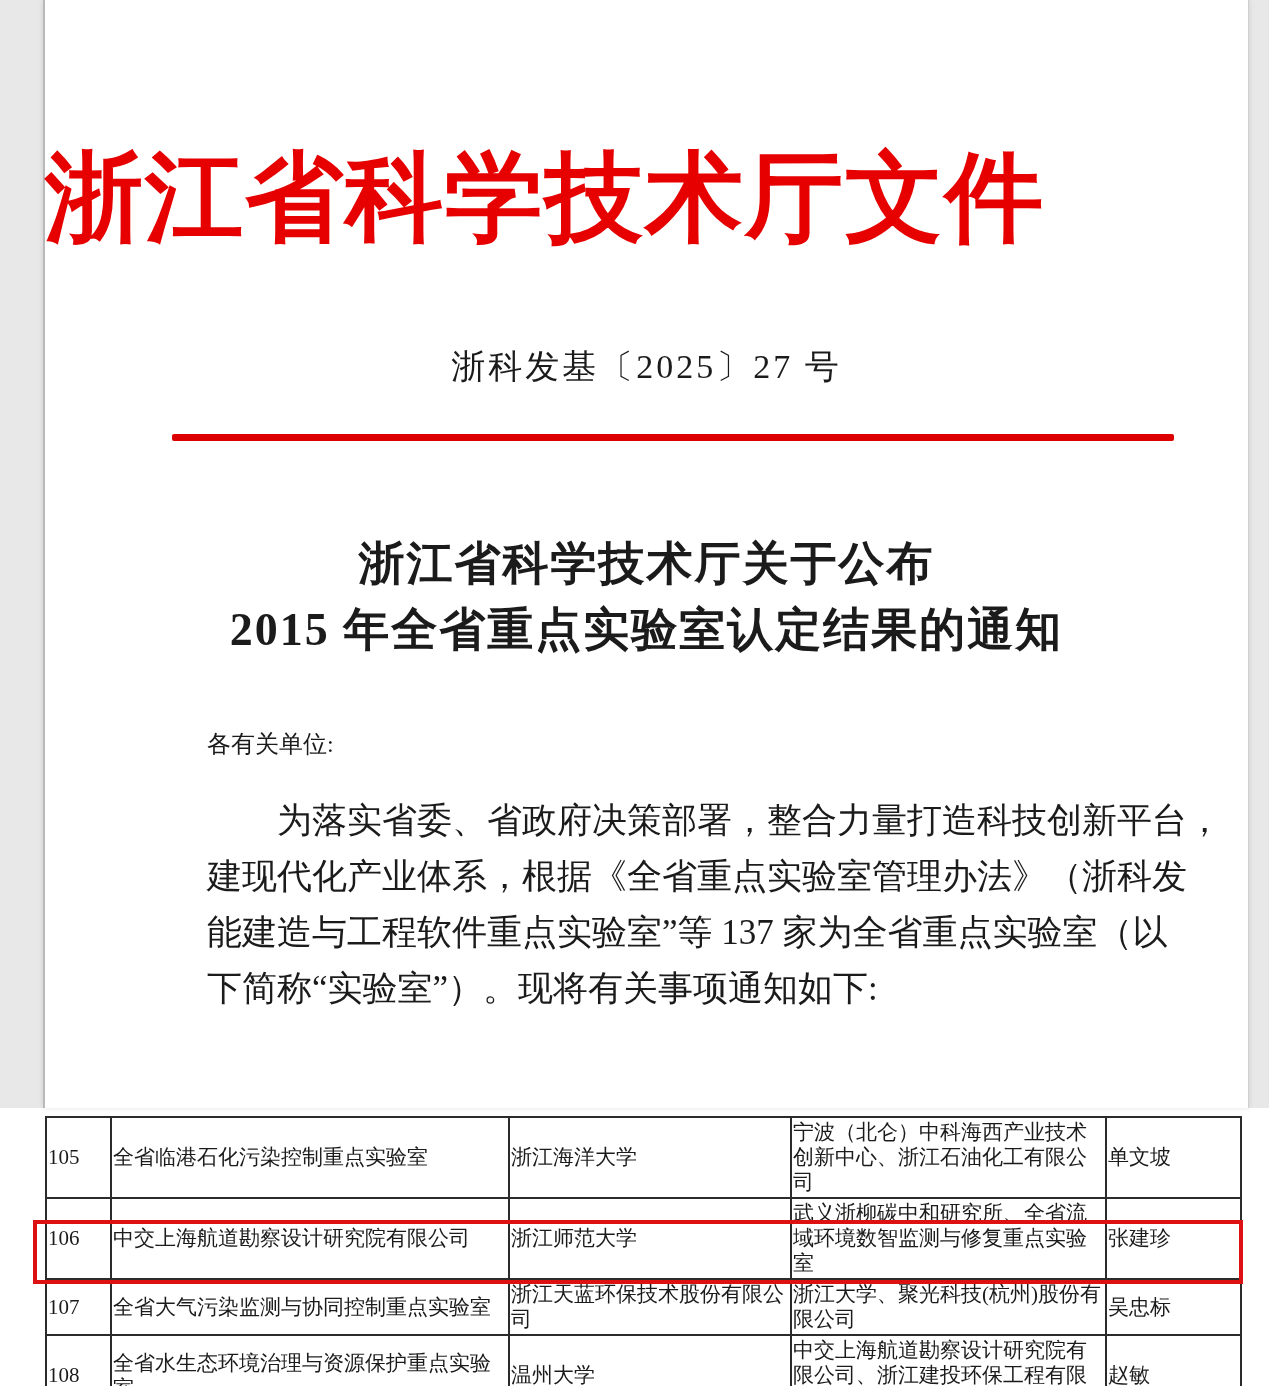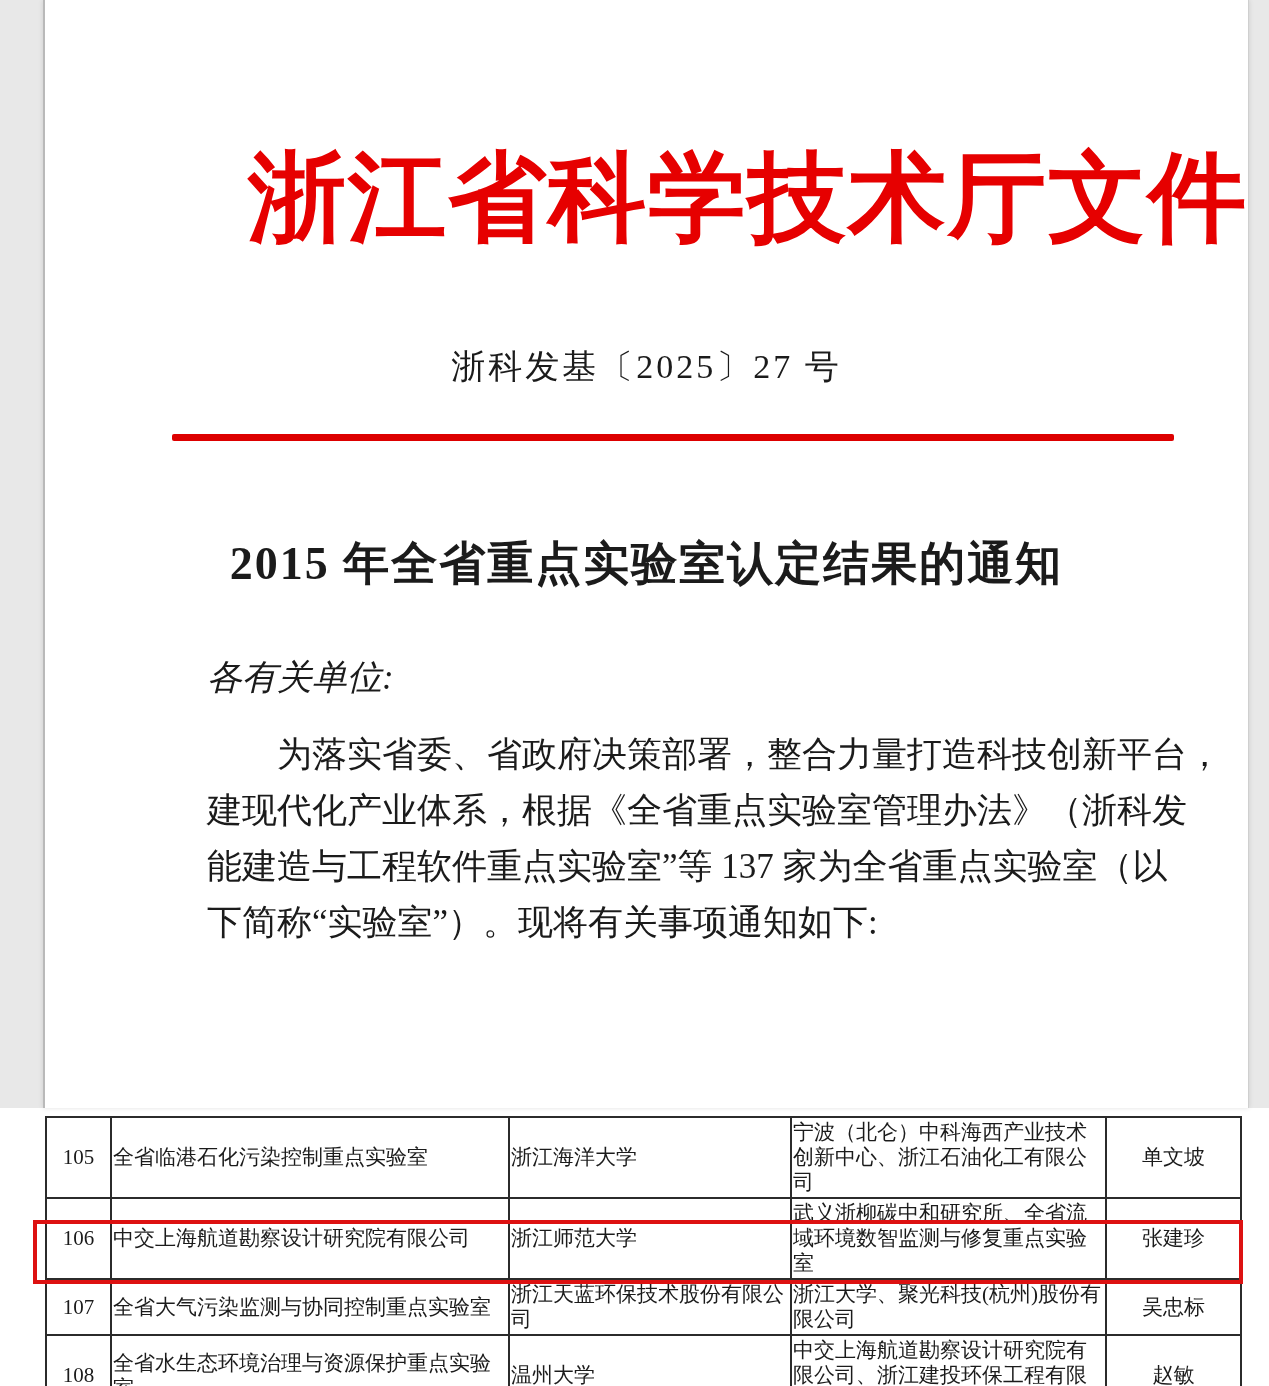--- a/index.html
+++ b/index.html
@@ -20,21 +20,21 @@
   .doc-page {
     position: absolute; left: 43px; top: 0;
     width: 1203px; height: 1108px;
     background: var(--page-bg, #ffffff);
     border-left: 2px solid #b9b9b9;
     border-right: 1px solid #cfcfcf;
     box-shadow: 0 0 5px rgba(0,0,0,0.12);
   }
   .agency-title {
     margin-top: 146px;
-    text-align: right;
+    text-align: left;
     font-size: 98px;
     font-weight: bold;
     line-height: 1.08;
     letter-spacing: 2px;
     color: var(--title-red, #e60000);
     white-space: nowrap;
   }
   .doc-number {
     margin-top: 92px;
     text-align: center;
@@ -50,23 +50,22 @@
   .notice-title {
     margin-top: 90px;
     text-align: center;
     font-weight: bold;
     font-size: 46px;
     line-height: 66px;
     letter-spacing: 2px;
   }
   .salutation {
     margin: 56px 16px 0 162px;
-    font-size: 35px;
+    font-size: 24px;
     line-height: 50px;
-    font-style: italic;
   }
   .body-para {
     margin: 10px 110px 0 162px;
     font-size: 35px;
     line-height: 56px;
   }
   .body-line { white-space: nowrap; }
   .body-line.first { text-indent: 70px; margin-top: 24px; }
 
   
@@ -83,21 +82,21 @@
     font-size: 21px;
   }
   table.labs td {
     border: 2px solid #2b2b2b;
     padding: 2px 1px;
     height: 50px;
     line-height: 25px;
     vertical-align: middle;
     overflow: hidden;
   }
-  td.c-no, td.c-director { text-align: center; }
+  td.c-no, td.c-director { text-align: left; }
   .highlight-box {
     position: absolute;
     left: 33px; top: 104px;
     width: 1210px; height: 64px;
     box-sizing: border-box;
     border: 4px solid var(--highlight-red, #dd1111);
     pointer-events: none;
   }
 </style>
 </head>
@@ -106,20 +105,21 @@
 <div class="top-section">
   <div class="doc-page">
 
     <div class="agency-title">浙江省科学技术厅文件</div>
 
     <div class="doc-number">浙科发基〔2025〕27 号</div>
 
     <div class="red-rule"></div>
 
     <div class="notice-title">
+      <div>浙江省科学技术厅关于公布</div>
       <div>2015 年全省重点实验室认定结果的通知</div>
     </div>
 
     <div class="salutation">各有关单位:</div>
 
     <div class="body-para">
       <div class="body-line first">为落实省委、省政府决策部署，整合力量打造科技创新平台，</div>
       <div class="body-line">建现代化产业体系，根据《全省重点实验室管理办法》（浙科发</div>
       <div class="body-line">能建造与工程软件重点实验室”等 137 家为全省重点实验室（以</div>
       <div class="body-line">下简称“实验室”）。现将有关事项通知如下:</div>

